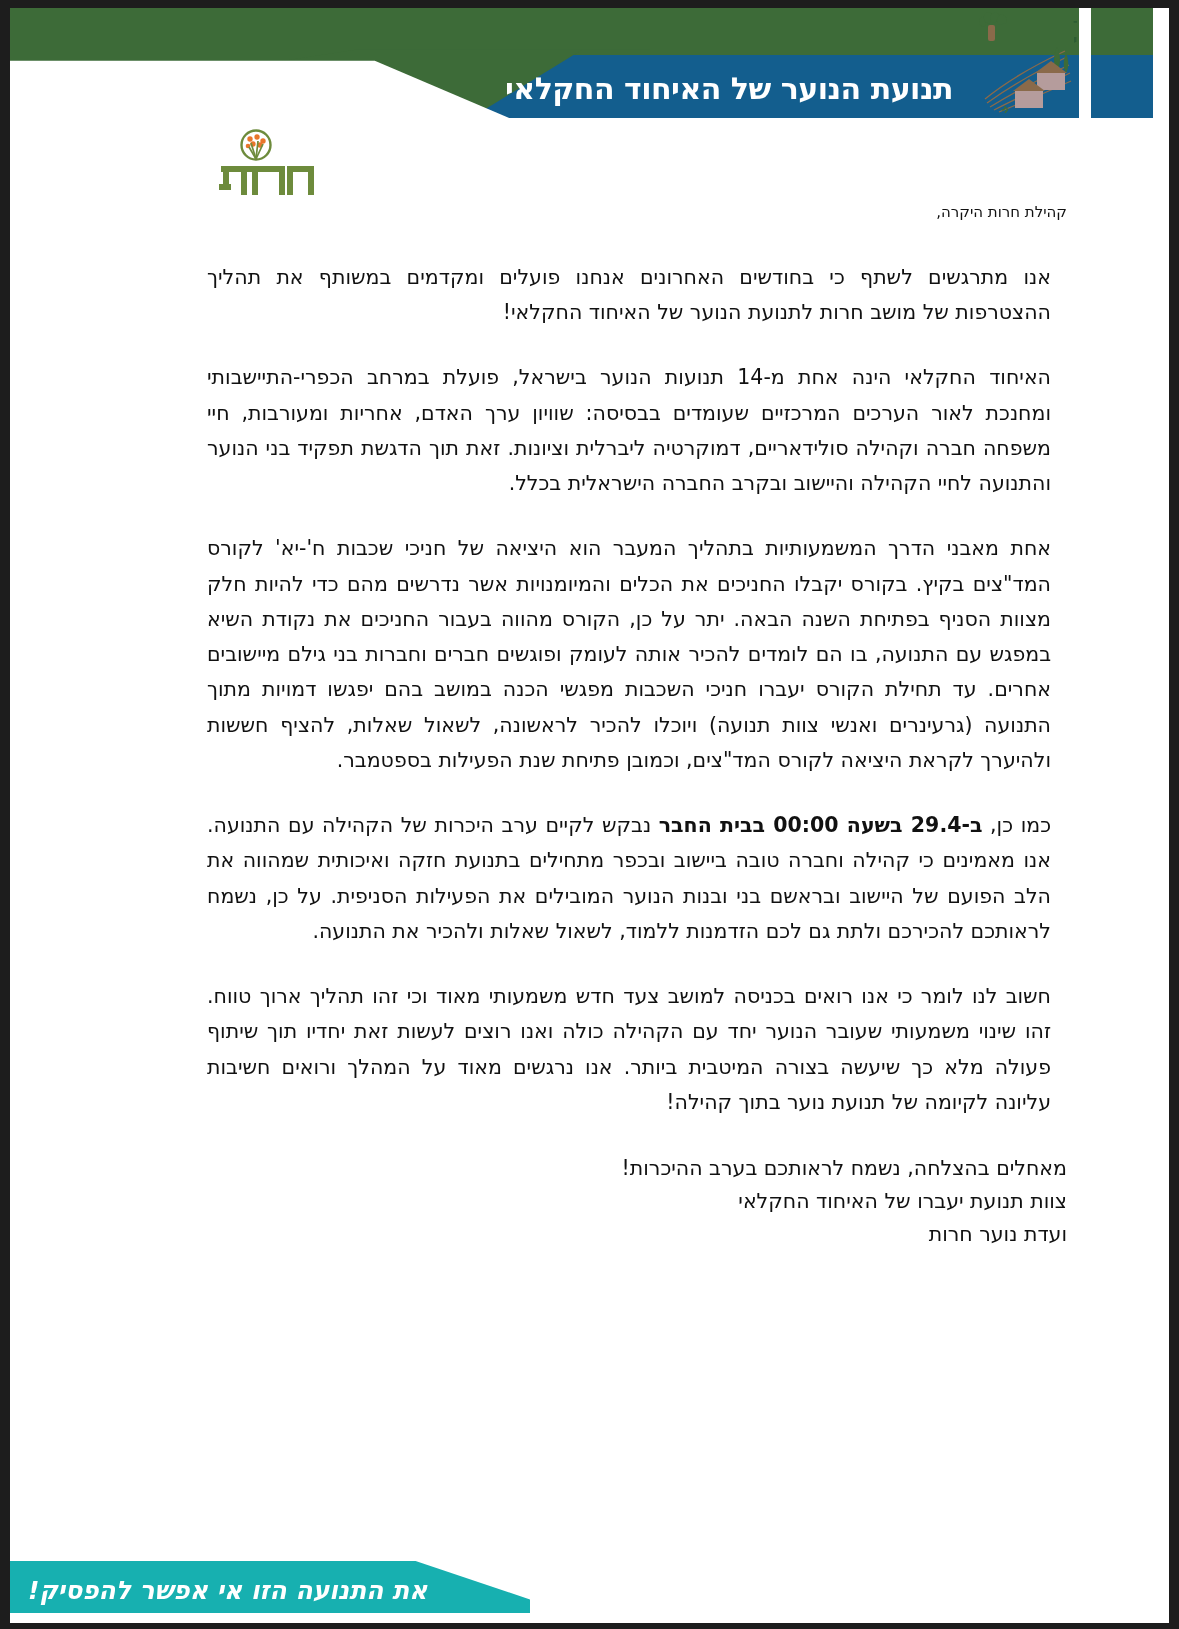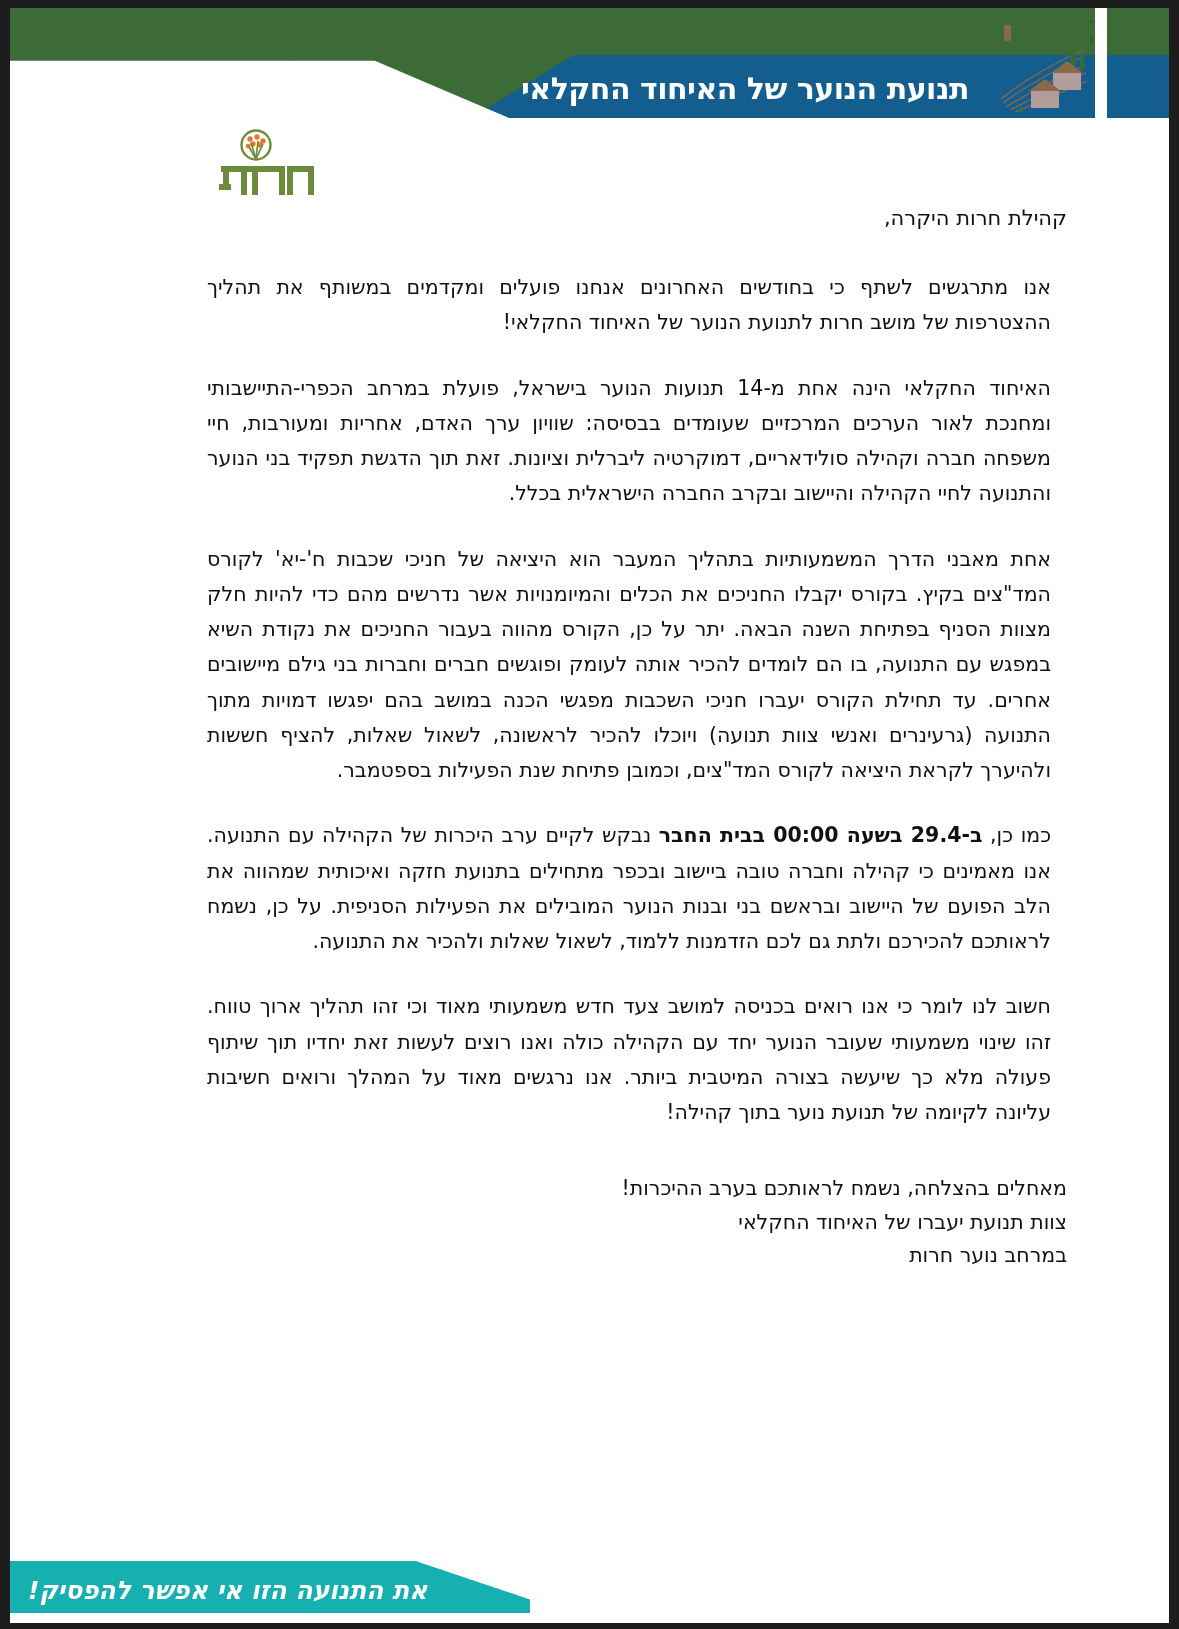--- a/index.html
+++ b/index.html
@@ -40,21 +40,21 @@
     left: 0; right: 0; bottom: 0;
     height: 6px;
     background: #1d1d1d;
   }
 
   
   .header {
     position: absolute;
     top: 8px;
     left: 10px;
-    right: 10px;
+    right: 26px;
     height: 110px;
   }
   .header-green {
     position: absolute;
     top: 0; left: 0;
     width: 100%;
     height: 55px;
     background: #3d6b38;
   }
   .header-blue {
@@ -162,31 +162,31 @@
     direction: rtl;
     text-align: justify;
     color: #111111;
     font-size: 20.5px;
     line-height: 1.72;
     font-family: "DejaVu Sans", "Liberation Sans", sans-serif;
   }
   .salutation {
     text-align: right;
     margin: 0 0 34px 0;
-    font-size: 21px;
+    font-size: 15px;
   }
   .para {
     margin: 0 16px 30px 0;
     text-align: justify;
     text-align-last: right;
   }
   .para b { font-weight: bold; }
 
   .signoff {
-    margin-top: 42px;
+    margin-top: 32px;
     text-align: right;
     line-height: 1.62;
   }
   .signoff div { white-space: nowrap; }
 
   
   .footer {
     position: absolute;
     bottom: 6px;
     left: 10px;
@@ -329,21 +329,21 @@
 
     <p class="para">אחת מאבני הדרך המשמעותיות בתהליך המעבר הוא היציאה של חניכי שכבות ח'-יא' לקורס המד"צים בקיץ. בקורס יקבלו החניכים את הכלים והמיומנויות אשר נדרשים מהם כדי להיות חלק מצוות הסניף בפתיחת השנה הבאה. יתר על כן, הקורס מהווה בעבור החניכים את נקודת השיא במפגש עם התנועה, בו הם לומדים להכיר אותה לעומק ופוגשים חברים וחברות בני גילם מיישובים אחרים. עד תחילת הקורס יעברו חניכי השכבות מפגשי הכנה במושב בהם יפגשו דמויות מתוך התנועה (גרעינרים ואנשי צוות תנועה) ויוכלו להכיר לראשונה, לשאול שאלות, להציף חששות ולהיערך לקראת היציאה לקורס המד"צים, וכמובן פתיחת שנת הפעילות בספטמבר.</p>
 
     <p class="para"><span>כמו כן, </span><b>ב-29.4 בשעה 00:00 בבית החבר</b><span> נבקש לקיים ערב היכרות של הקהילה עם התנועה. אנו מאמינים כי קהילה וחברה טובה ביישוב ובכפר מתחילים בתנועת חזקה ואיכותית שמהווה את הלב הפועם של היישוב ובראשם בני ובנות הנוער המובילים את הפעילות הסניפית. על כן, נשמח לראותכם להכירכם ולתת גם לכם הזדמנות ללמוד, לשאול שאלות ולהכיר את התנועה.</span></p>
 
     <p class="para">חשוב לנו לומר כי אנו רואים בכניסה למושב צעד חדש משמעותי מאוד וכי זהו תהליך ארוך טווח. זהו שינוי משמעותי שעובר הנוער יחד עם הקהילה כולה ואנו רוצים לעשות זאת יחדיו תוך שיתוף פעולה מלא כך שיעשה בצורה המיטבית ביותר. אנו נרגשים מאוד על המהלך ורואים חשיבות עליונה לקיומה של תנועת נוער בתוך קהילה!</p>
 
     <div class="signoff">
       <div>מאחלים בהצלחה, נשמח לראותכם בערב ההיכרות!</div>
       <div>צוות תנועת יעברו של האיחוד החקלאי</div>
-      <div>במרחב נוער חרות</div>
+      <div>ועדת נוער חרות</div>
     </div>
   </div>
 
   <div class="footer">
     <div class="footer-band"></div>
     <div class="footer-text"><span>את התנועה הזו אי אפשר להפסיק!</span></div>
   </div>
 
 </div>
 

